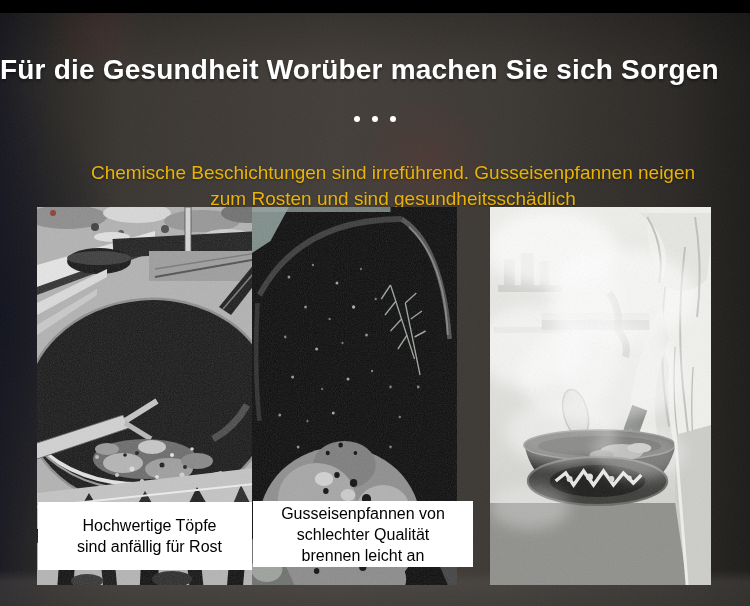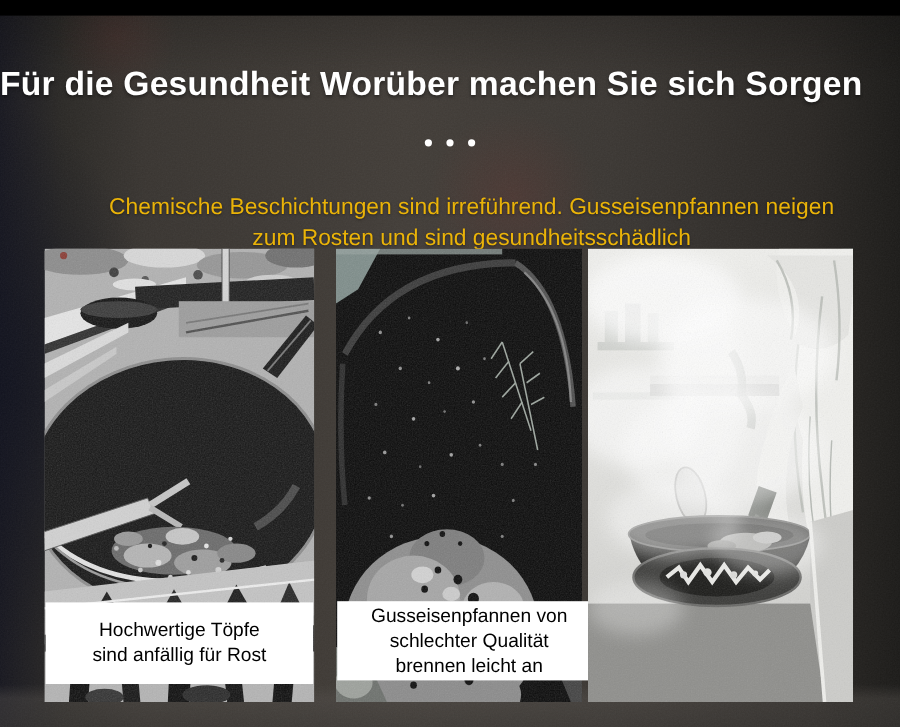--- a/index.html
+++ b/index.html
@@ -28,21 +28,21 @@
   }
   .dots{position:absolute;top:116px;left:0;width:750px;display:flex;justify-content:center;gap:12px;}
   .dots i{display:block;width:6px;height:6px;border-radius:50%;background:#fff;}
   .subtitle{
     position:absolute;top:142px;left:0;width:750px;margin:18px;
     text-align:center;color:#eab308;font-size:19px;font-weight:400;line-height:26px;
     white-space:pre-line;text-shadow:0 1px 2px rgba(0,0,0,.4);
   }
   .panel{position:absolute;top:207px;}
   .panel-1{left:37px;width:225px;height:378px;}
-  .panel-2{left:280px;width:205px;height:378px;}
+  .panel-2{left:252px;width:205px;height:378px;}
   .panel-3{left:490px;width:221px;height:378px;}
   .photo{position:absolute;left:0;top:0;width:100%;height:100%;overflow:hidden;}
   .photo svg{display:block;}
   .caption{
     position:absolute;background:#fff;color:#000;
     display:flex;align-items:center;justify-content:center;text-align:center;
     font-size:16px;line-height:21px;white-space:pre-line;overflow:hidden;
   }
   .panel-1 .caption{left:1px;top:295px;width:223px;height:68px;}
   .panel-2 .caption{left:1px;top:294px;width:220px;height:66px;}

